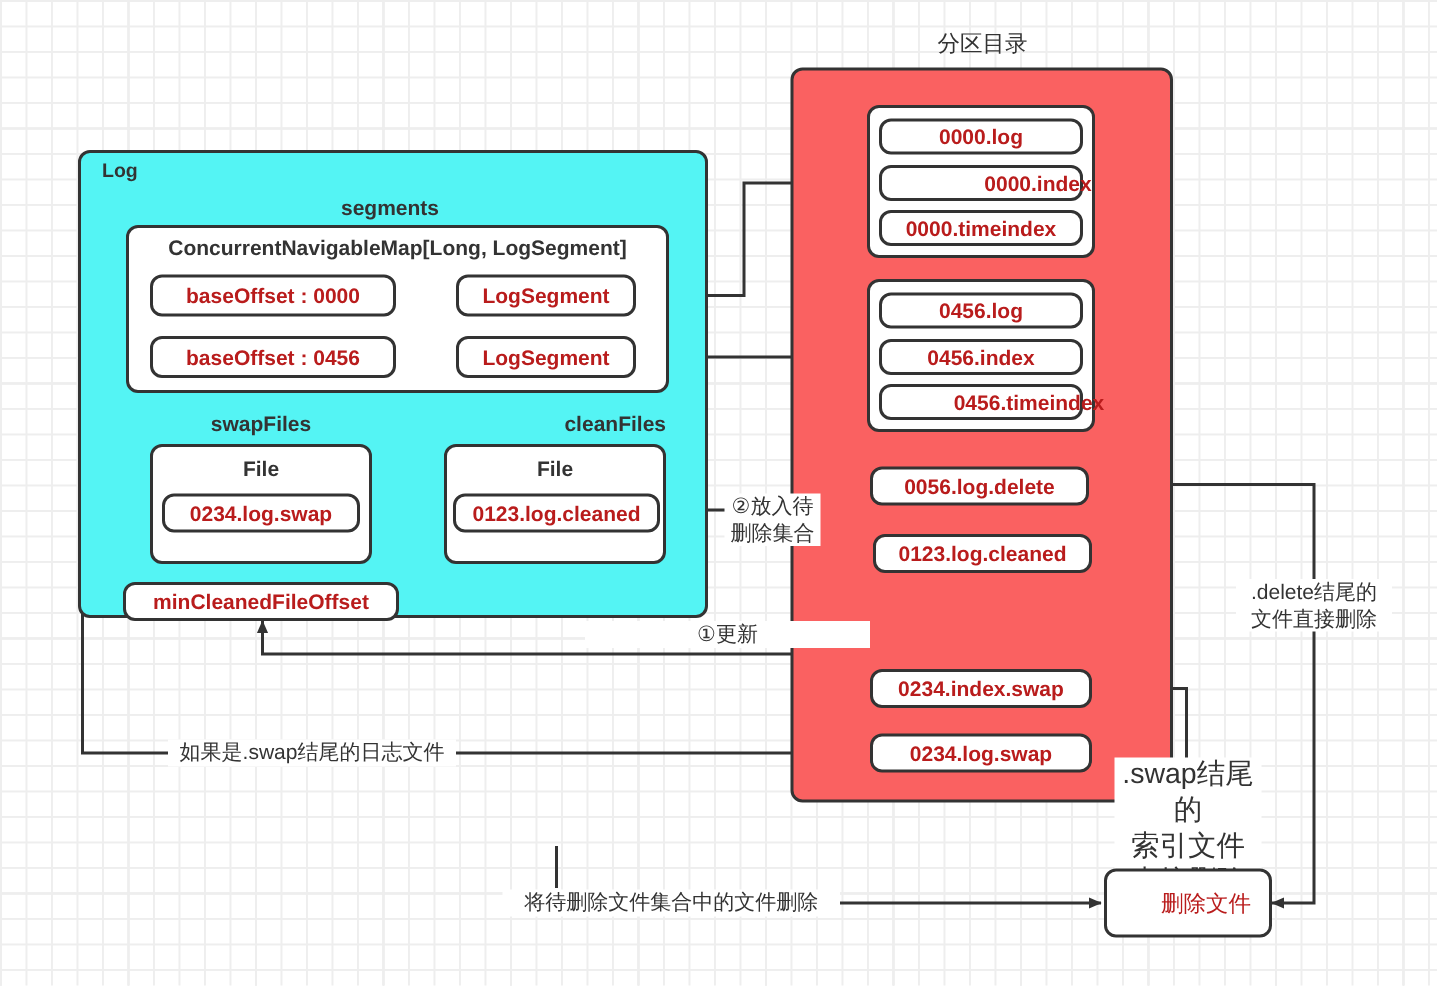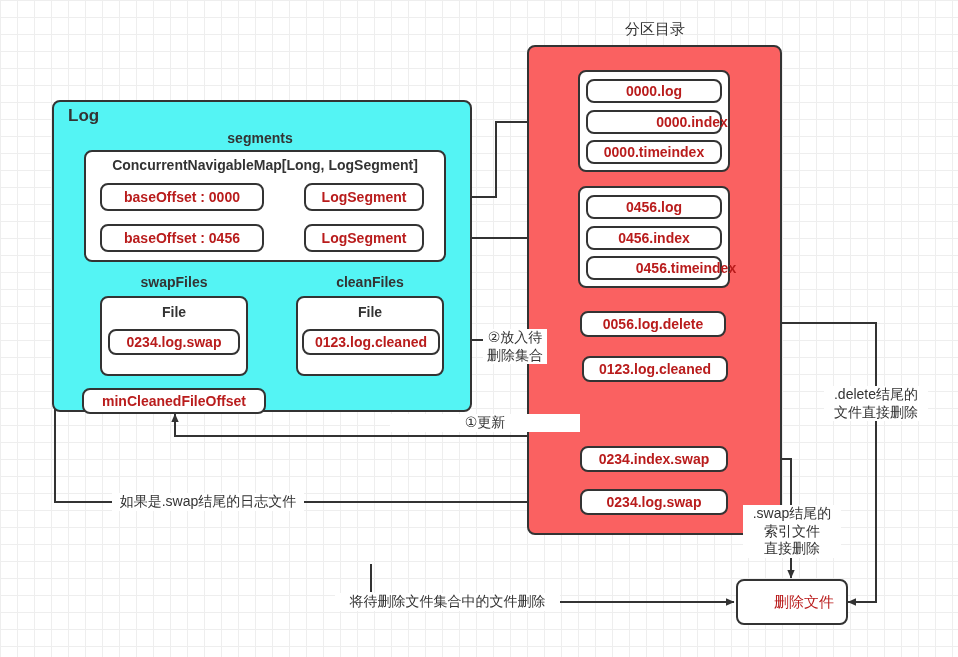--- a/index.html
+++ b/index.html
@@ -80,21 +80,21 @@
       <path d="M728,459 L791,459 L791,578" marker-end="url(#arrow)"></path>
 
       <path d="M560,602 L734,602" marker-end="url(#arrow)"></path>
 
       <path d="M371,564 L371,592"></path>
     </g>
   </svg>
 
   <div class="box cyan" style="left:52px;top:100px;width:420px;height:312px;"></div>
 
-  <div class="hdr" style="left:68px;top:106px;font-size:17px;text-align:left;">Log</div>
+  <div class="hdr" style="left:68px;top:106px;font-size:13px;text-align:left;">Log</div>
 
   <div class="hdr" style="left:180px;top:130px;width:160px;font-size:14px;">segments</div>
 
   <div class="box white" style="left:84px;top:150px;width:362px;height:112px;"></div>
   <div class="hdr" style="left:94px;top:157px;width:342px;font-size:14px;text-align:center;">ConcurrentNavigableMap[Long, LogSegment]</div>
 
   <div class="box white" style="left:100px;top:183px;width:164px;height:28px;">
     <div class="boxtxt" style="font-size:14px;">baseOffset : 0000</div>
   </div>
   <div class="box white" style="left:304px;top:183px;width:120px;height:28px;">
@@ -102,21 +102,21 @@
   </div>
 
   <div class="box white" style="left:100px;top:224px;width:164px;height:28px;">
     <div class="boxtxt" style="font-size:14px;">baseOffset : 0456</div>
   </div>
   <div class="box white" style="left:304px;top:224px;width:120px;height:28px;">
     <div class="boxtxt" style="font-size:14px;">LogSegment</div>
   </div>
 
   <div class="hdr" style="left:100px;top:274px;width:148px;font-size:14px;">swapFiles</div>
-  <div class="hdr" style="left:296px;top:274px;width:148px;font-size:14px;">cleanFiles</div>
+  <div class="hdr" style="left:296px;top:274px;width:148px;font-size:14px;text-align:right;">cleanFiles</div>
 
   <div class="box white" style="left:100px;top:296px;width:148px;height:80px;">
     <div class="hdr" style="left:0;top:6px;width:144px;font-size:14px;">File</div>
   </div>
   <div class="box white" style="left:108px;top:329px;width:132px;height:26px;">
     <div class="boxtxt" style="font-size:14px;">0234.log.swap</div>
   </div>
 
   <div class="box white" style="left:296px;top:296px;width:148px;height:80px;">
     <div class="hdr" style="left:0;top:6px;width:144px;font-size:14px;">File</div>
@@ -177,21 +177,21 @@
     <div>①更新</div>
   </div>
 
   <div class="anno" style="left:112px;top:493px;width:192px;font-size:14px;">如果是.swap结尾的日志文件</div>
 
   <div class="anno" style="left:824px;top:386px;width:104px;font-size:14px;">
     <div>.delete结尾的</div>
     <div>文件直接删除</div>
   </div>
 
-  <div class="anno" style="left:743px;top:505px;width:98px;font-size:14px;">
+  <div class="anno" style="left:743px;top:505px;width:98px;font-size:19px;">
     <div>.swap结尾的</div>
     <div>索引文件</div>
     <div>直接删除</div>
   </div>
 
   <div class="anno" style="left:335px;top:593px;width:225px;font-size:14px;">将待删除文件集合中的文件删除</div>
 
   <div class="box white" style="left:736px;top:579px;width:112px;height:46px;">
     <div class="boxtxt" style="font-size:15px;font-weight:normal;padding-left:12px;">删除文件</div>
   </div>

